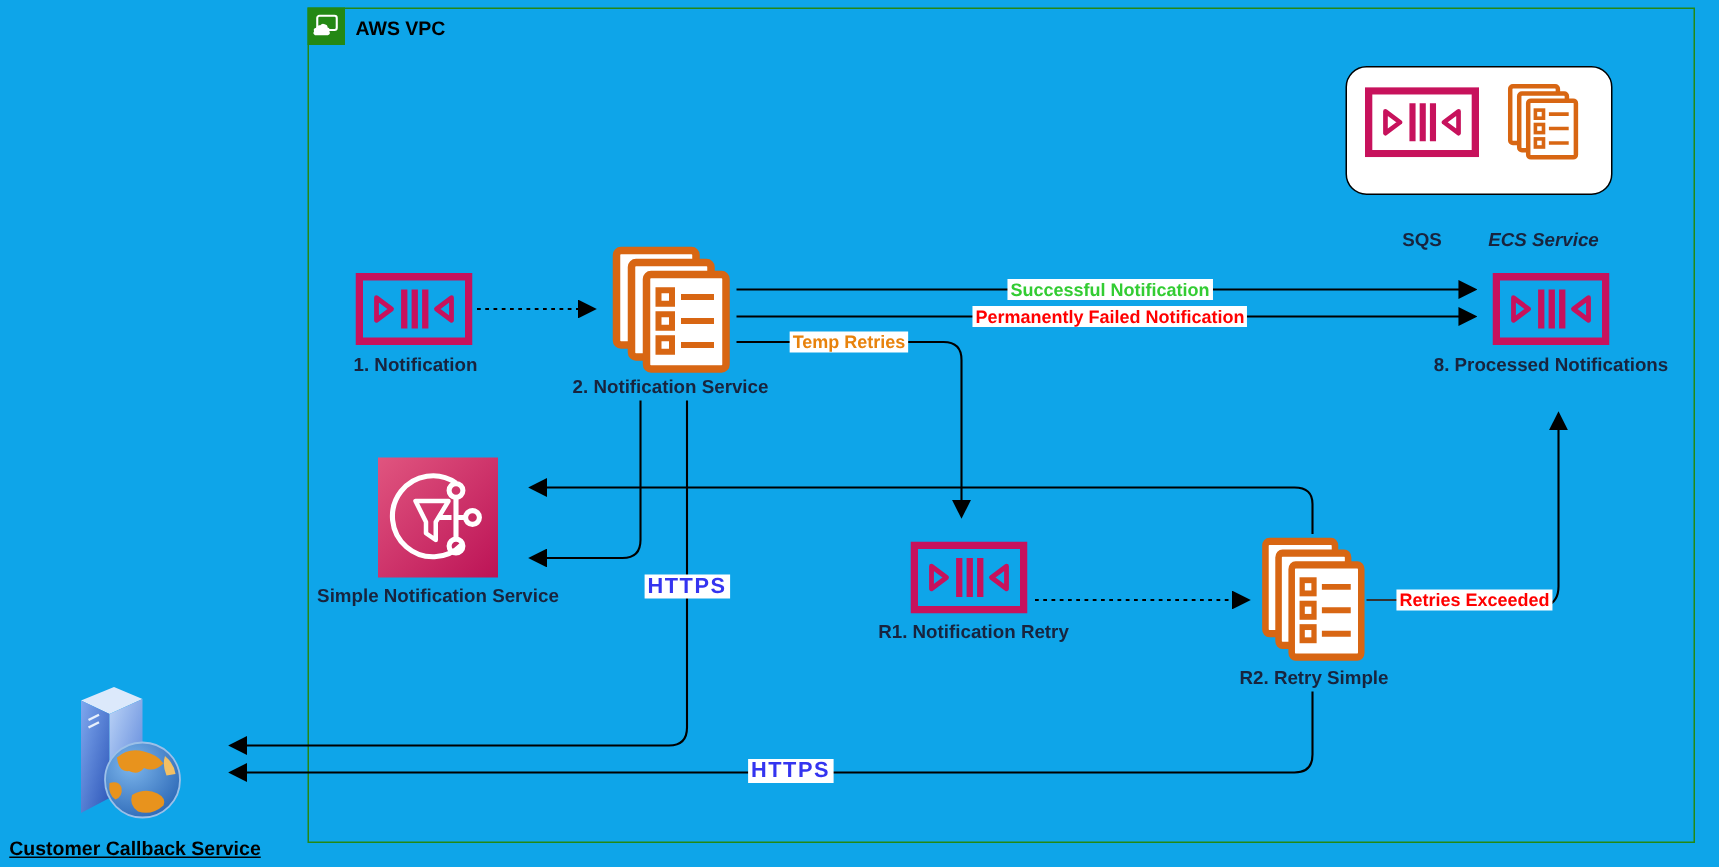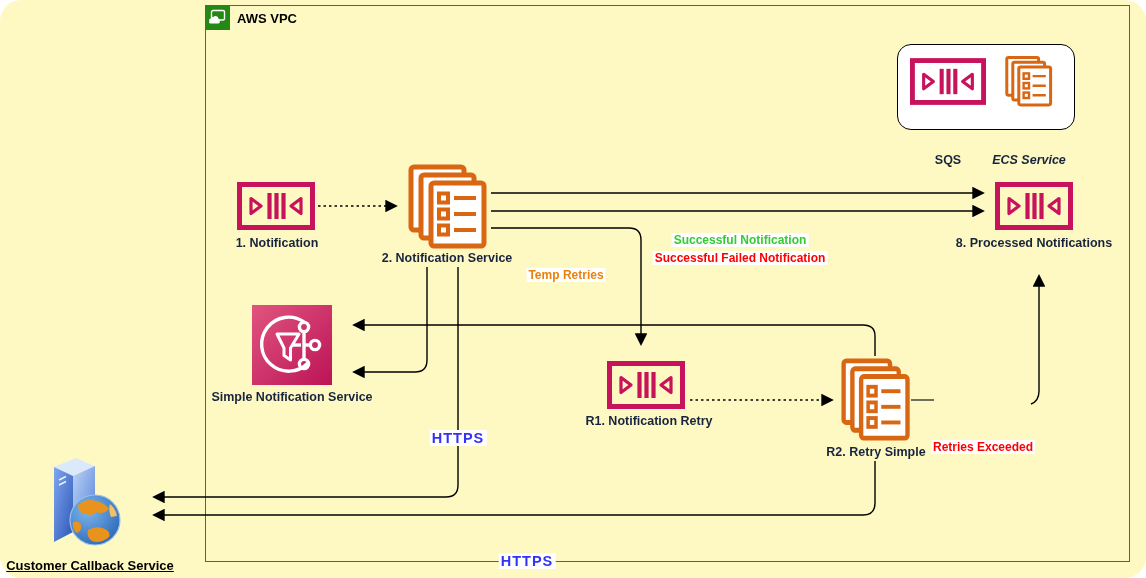--- a/index.html
+++ b/index.html
@@ -1,18 +1,18 @@
 <!DOCTYPE html>
 <html style="--sqs-pink: #C7125C; --ecs-orange: #D86613; --vpc-green: #248814; --success-green: #33CC33; --failure-red: #FF0000; --temp-orange: #E8820C; --https-blue: #3434F0;"><head>
 <meta charset="utf-8">
 <style>
   html,body{margin:0;padding:0;background:#fff;}
   .stage{
     position:relative;width:1146px;height:578px;overflow:hidden;
-    font-family:"Liberation Sans","DejaVu Sans",sans-serif;background:#fef9c3;border-radius:21px;
+    font-family:"Liberation Sans","DejaVu Sans",sans-serif;background:#0ea5e9;
   }
   
   .vpc-box{position:absolute;left:205px;top:5px;width:925px;height:557px;
     border:1px solid var(--vpc-green);box-sizing:border-box;}
   .vpc-tag{position:absolute;left:205px;top:5px;width:25px;height:25px;
     background:var(--vpc-green);display:flex;align-items:center;justify-content:center;}
   .vpc-label{position:absolute;left:237px;top:11px;font-weight:bold;font-size:13px;color:#000;}
 
   
   .edges{position:absolute;left:0;top:0;z-index:1;}
@@ -25,21 +25,21 @@
   .sqs-stroke{stroke:var(--sqs-pink);fill:none;}
   .ecs-stroke{stroke:var(--ecs-orange);}
   .sns-tile{position:absolute;left:252px;top:305px;width:80px;height:80px;z-index:2;
     background:linear-gradient(135deg,#e0557f 0%,#bc1356 100%);}
 
   
   .nlabel{position:absolute;transform:translateX(-50%);font-weight:bold;font-size:12.5px;
     color:#18243E;white-space:nowrap;z-index:3;}
   .nlabel.black{color:#000;font-size:13px;text-decoration:underline;}
   .elabel{position:absolute;transform:translate(-50%,-50%);background:#fff;font-weight:bold;
-    font-size:12px;white-space:nowrap;z-index:3;padding:0 2px;margin-top:47px;}
+    font-size:12px;white-space:nowrap;z-index:3;padding:0 2px;}
   .elabel.https{font-size:14.5px;letter-spacing:1px;color:var(--https-blue);}
   .elabel.success{color:var(--success-green);}
   .elabel.failred{color:var(--failure-red);}
   .elabel.temporange{color:var(--temp-orange);}
 
   
   .legend{position:absolute;left:897px;top:44px;width:178px;height:86px;border:1.6px solid #000;
     border-radius:14px;z-index:2;background:#fff;box-sizing:border-box;}
   .legend .nlabel{top:108px;}
 </style>
@@ -171,19 +171,19 @@
     <circle cx="55" cy="68" r="25" fill="url(#g-ocean)"></circle>
     <path d="M38 53 q8 -7 18 -4 q9 2 13 8 q-6 6 -13 3 q-4 5 -10 2 q-7 1 -8 -9 z" fill="#e8931d"></path>
     <path d="M33 70 q6 -2 8 3 q1 6 -4 8 q-5 -3 -4 -11 z" fill="#e8931d"></path>
     <path d="M48 78 q9 -5 17 -1 q6 3 4 8 q-8 7 -17 4 q-6 -4 -4 -11 z" fill="#e8931d"></path>
     <path d="M70 52 q6 5 7 12 l-6 1 q-3 -7 -1 -13 z" fill="#f3c064"></path>
     <circle cx="55" cy="68" r="25" fill="none" stroke="#9cc0e8" stroke-width="1.2"></circle>
   </svg>
   <div class="nlabel black" style="left:90px;top:558px">Customer Callback Service</div>
 
   <div class="elabel success" style="left:740px;top:193px">Successful Notification</div>
-  <div class="elabel failred" style="left:740px;top:211px">Successful Failed Notification</div>
+  <div class="elabel failred" style="left:740px;top:211px">Permanently Failed Notification</div>
   <div class="elabel temporange" style="left:566px;top:228px">Temp Retries</div>
   <div class="elabel failred" style="left:983px;top:400px">Retries Exceeded</div>
   <div class="elabel https" style="left:458px;top:391px">HTTPS</div>
   <div class="elabel https" style="left:527px;top:514px">HTTPS</div>
 
 </div>
 
 </body></html>

